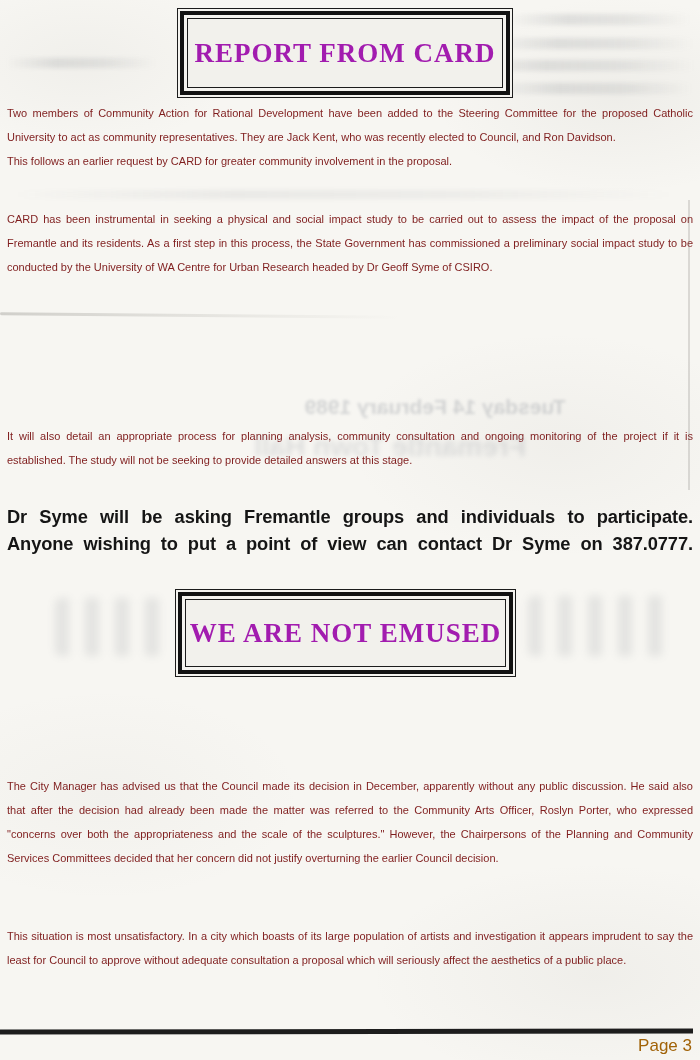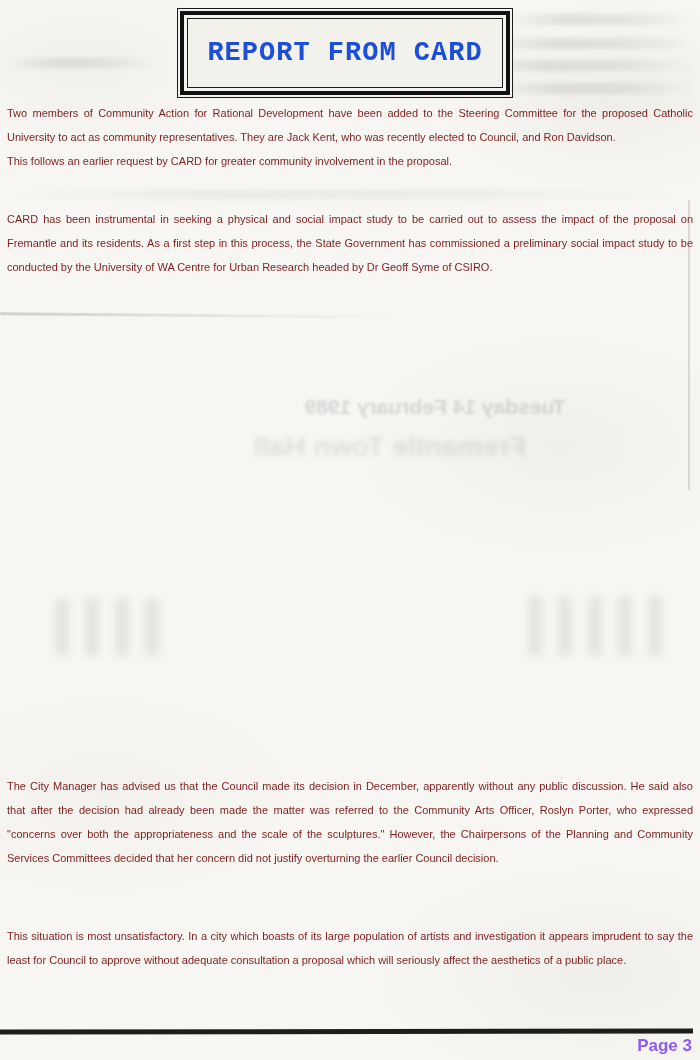--- a/index.html
+++ b/index.html
@@ -49,25 +49,25 @@
   .hbox-inner {
     border: 1px solid #1c1c1c;
     height: 100%;
     box-sizing: border-box;
     display: flex;
     align-items: center;
     justify-content: center;
     background: #f2f1ec;
   }
   .headline {
-    font-family: Liberation Mono, monospace;
+    font-family: Liberation Serif, serif;
     font-weight: bold;
     font-size: 27px;
     letter-spacing: 1px;
-    color: #1d4ed8;
+    color: #a21caf;
     white-space: nowrap;
   }
 
   .para {
     left: 7px;
     width: 686px;
     font-size: 11px;
     line-height: 24px;
     text-align: justify;
     white-space: pre-line;
@@ -89,22 +89,22 @@
     top: 1029px;
     width: 693px;
     height: 5px;
     background: #1d1d1d;
     transform: rotate(-0.08deg);
   }
   .page-number {
     right: 8px;
     top: 1036px;
     font-size: 17px;
-    font-weight: bold;
-    color: #8b5cf6;
+    font-weight: normal;
+    color: #a16207;
   }
 
   
   .bleed-text {
     transform: scaleX(-1);
     color: #787e89;
     filter: blur(1.8px);
     opacity: 0.28;
     font-weight: bold;
     white-space: nowrap;
@@ -155,30 +155,40 @@
     <div class="hbox-mid">
       <div class="hbox-inner">
         <span class="headline">REPORT FROM CARD</span>
       </div>
     </div>
   </div>
 
   <p class="abs para" style="top:101px;">Two members of Community Action for Rational Development have been added to the Steering Committee for the proposed Catholic University to act as community representatives. They are Jack Kent, who was recently elected to Council, and Ron Davidson.
 This follows an earlier request by CARD for greater community involvement in the proposal.</p>
   <p class="abs para" style="top:207px;">CARD has been instrumental in seeking a physical and social impact study to be carried out to assess the impact of the proposal on Fremantle and its residents.  As a first step in this process, the State Government has commissioned a preliminary social impact study to be conducted by the University of WA Centre for Urban Research headed by Dr Geoff Syme of CSIRO.</p>
+  <p class="abs para" style="top:424px;">It will also detail an appropriate process for planning analysis, community consultation and ongoing monitoring of the project if it is established.  The study will not be seeking to provide detailed answers at this stage.</p>
+  <p class="abs para lead-bold" style="top:503px;">Dr Syme will be asking Fremantle groups and individuals to participate.
+Anyone wishing to put a point of view can contact Dr Syme on 387.0777.</p>
 
   <div class="abs bleed-text bleed-1">Tuesday 14 February 1989</div>
   <div class="abs bleed-text bleed-2">Fremantle Town Hall</div>
 
   <div class="abs crease-h"></div>
   <div class="abs crease-v"></div>
 
   <div class="abs blob" style="left:55px; top:598px; width:115px; height:58px;"></div>
   <div class="abs blob" style="left:528px; top:596px; width:150px; height:60px;"></div>
 
+  <div class="abs hbox" style="left:175px; top:589px; width:341px; height:88px;">
+    <div class="hbox-mid">
+      <div class="hbox-inner">
+        <span class="headline">WE ARE NOT EMUSED</span>
+      </div>
+    </div>
+  </div>
 
   <p class="abs para" style="top:774px;">The City Manager has advised us that the Council made its decision in December, apparently without any public discussion.  He said also that after the decision had already been made the matter was referred to the Community Arts Officer, Roslyn Porter, who expressed "concerns over both the appropriateness and the scale of the sculptures." However, the Chairpersons of the Planning and Community Services Committees decided that her concern did not justify overturning the earlier Council decision.</p>
   <p class="abs para" style="top:924px;">This situation is most unsatisfactory.  In a city which boasts of its large population of artists and investigation it appears imprudent to say the least for Council to approve without adequate consultation a proposal which will seriously affect the aesthetics of a public place.</p>
 
   <div class="abs footer-rule"></div>
   <div class="abs page-number">Page 3</div>
 
 </div>
 
 </body></html>

